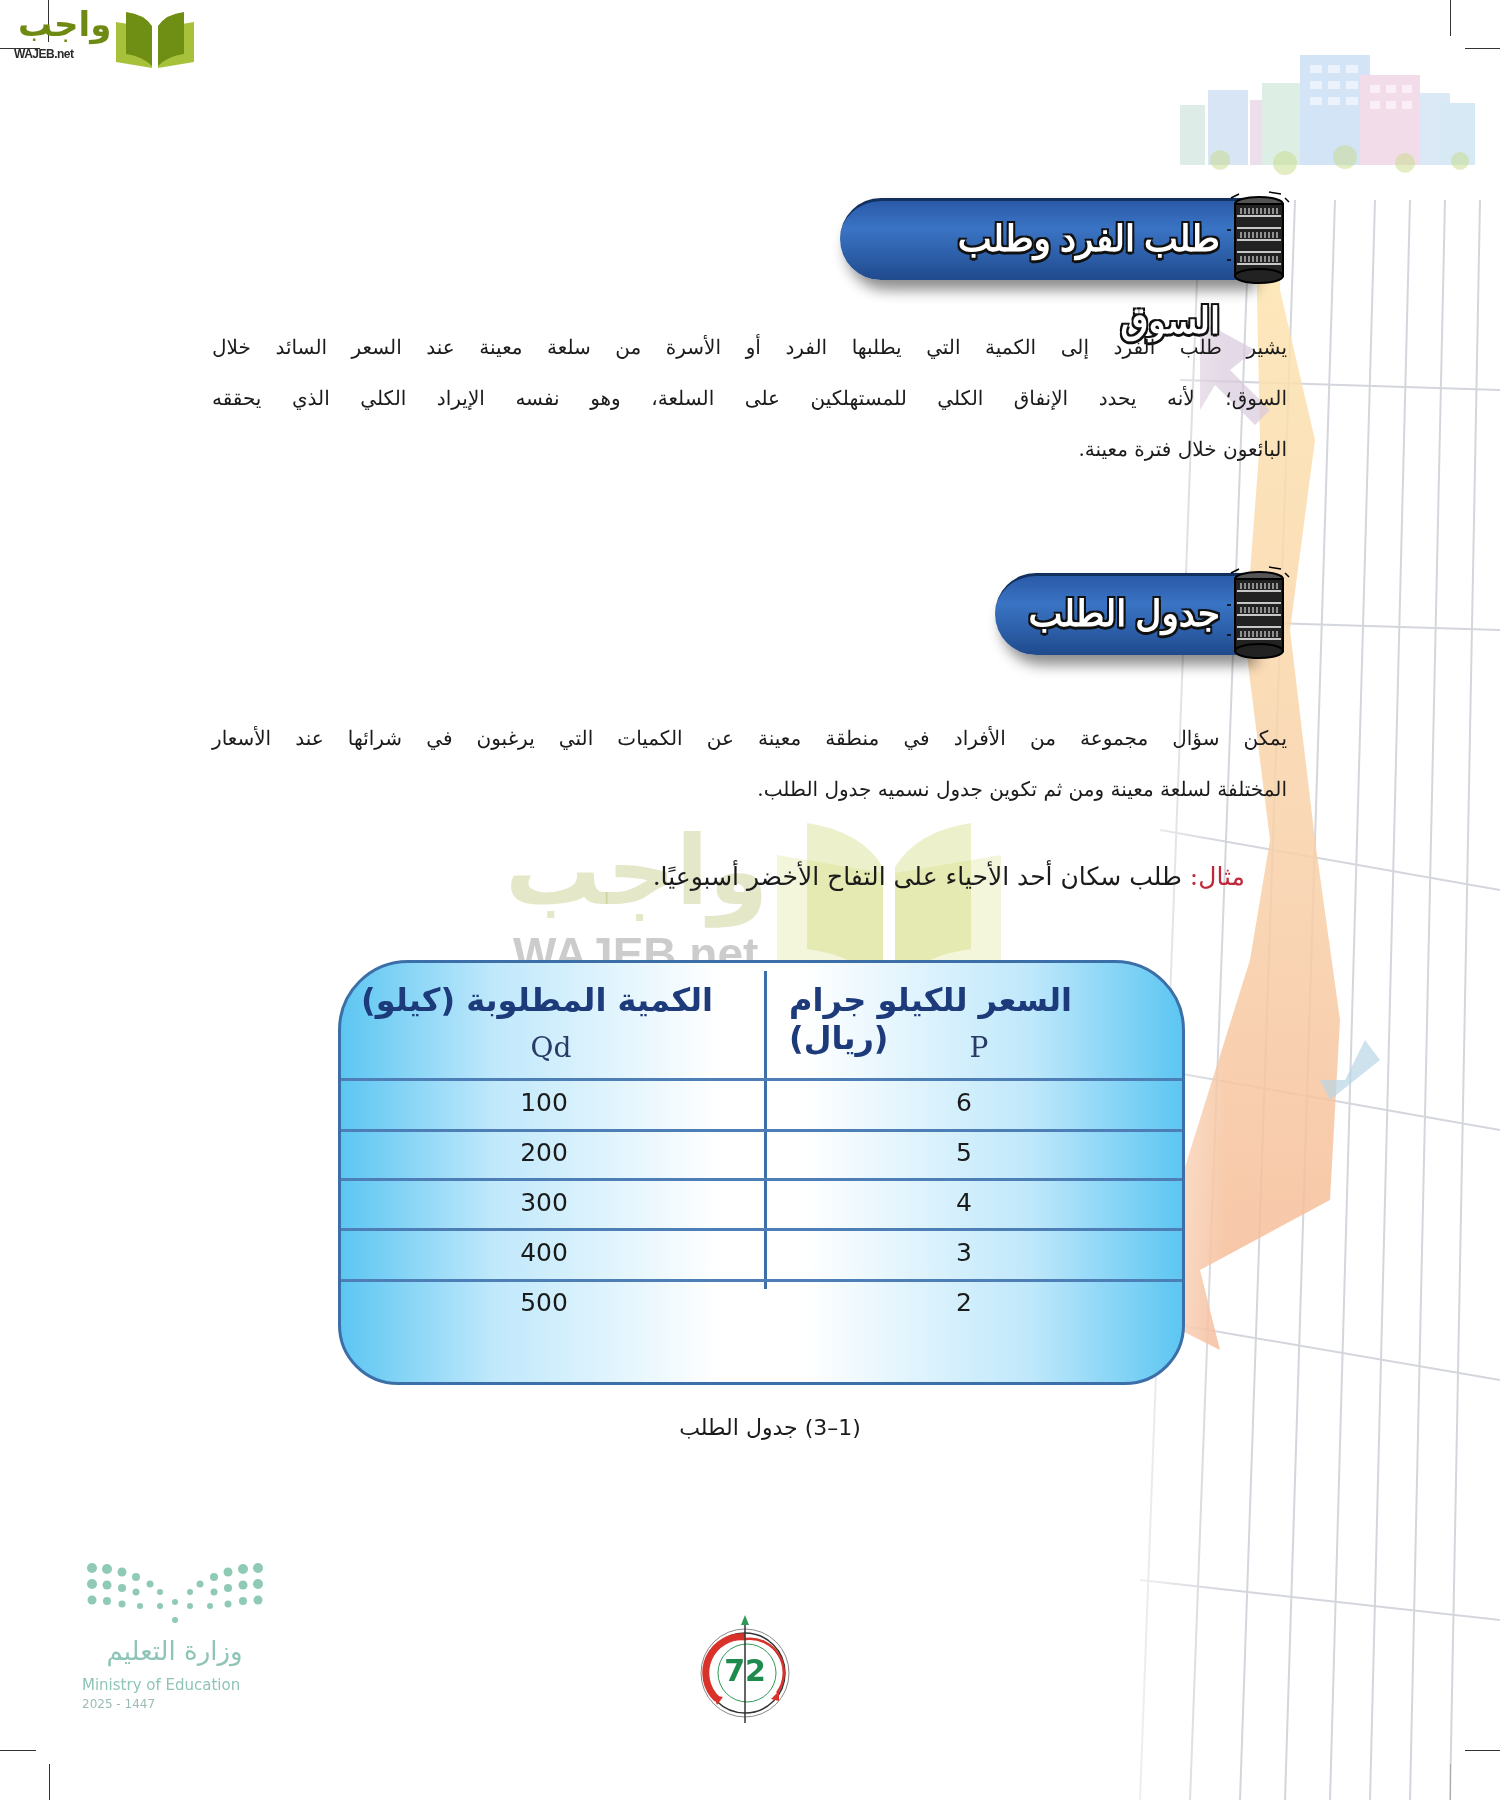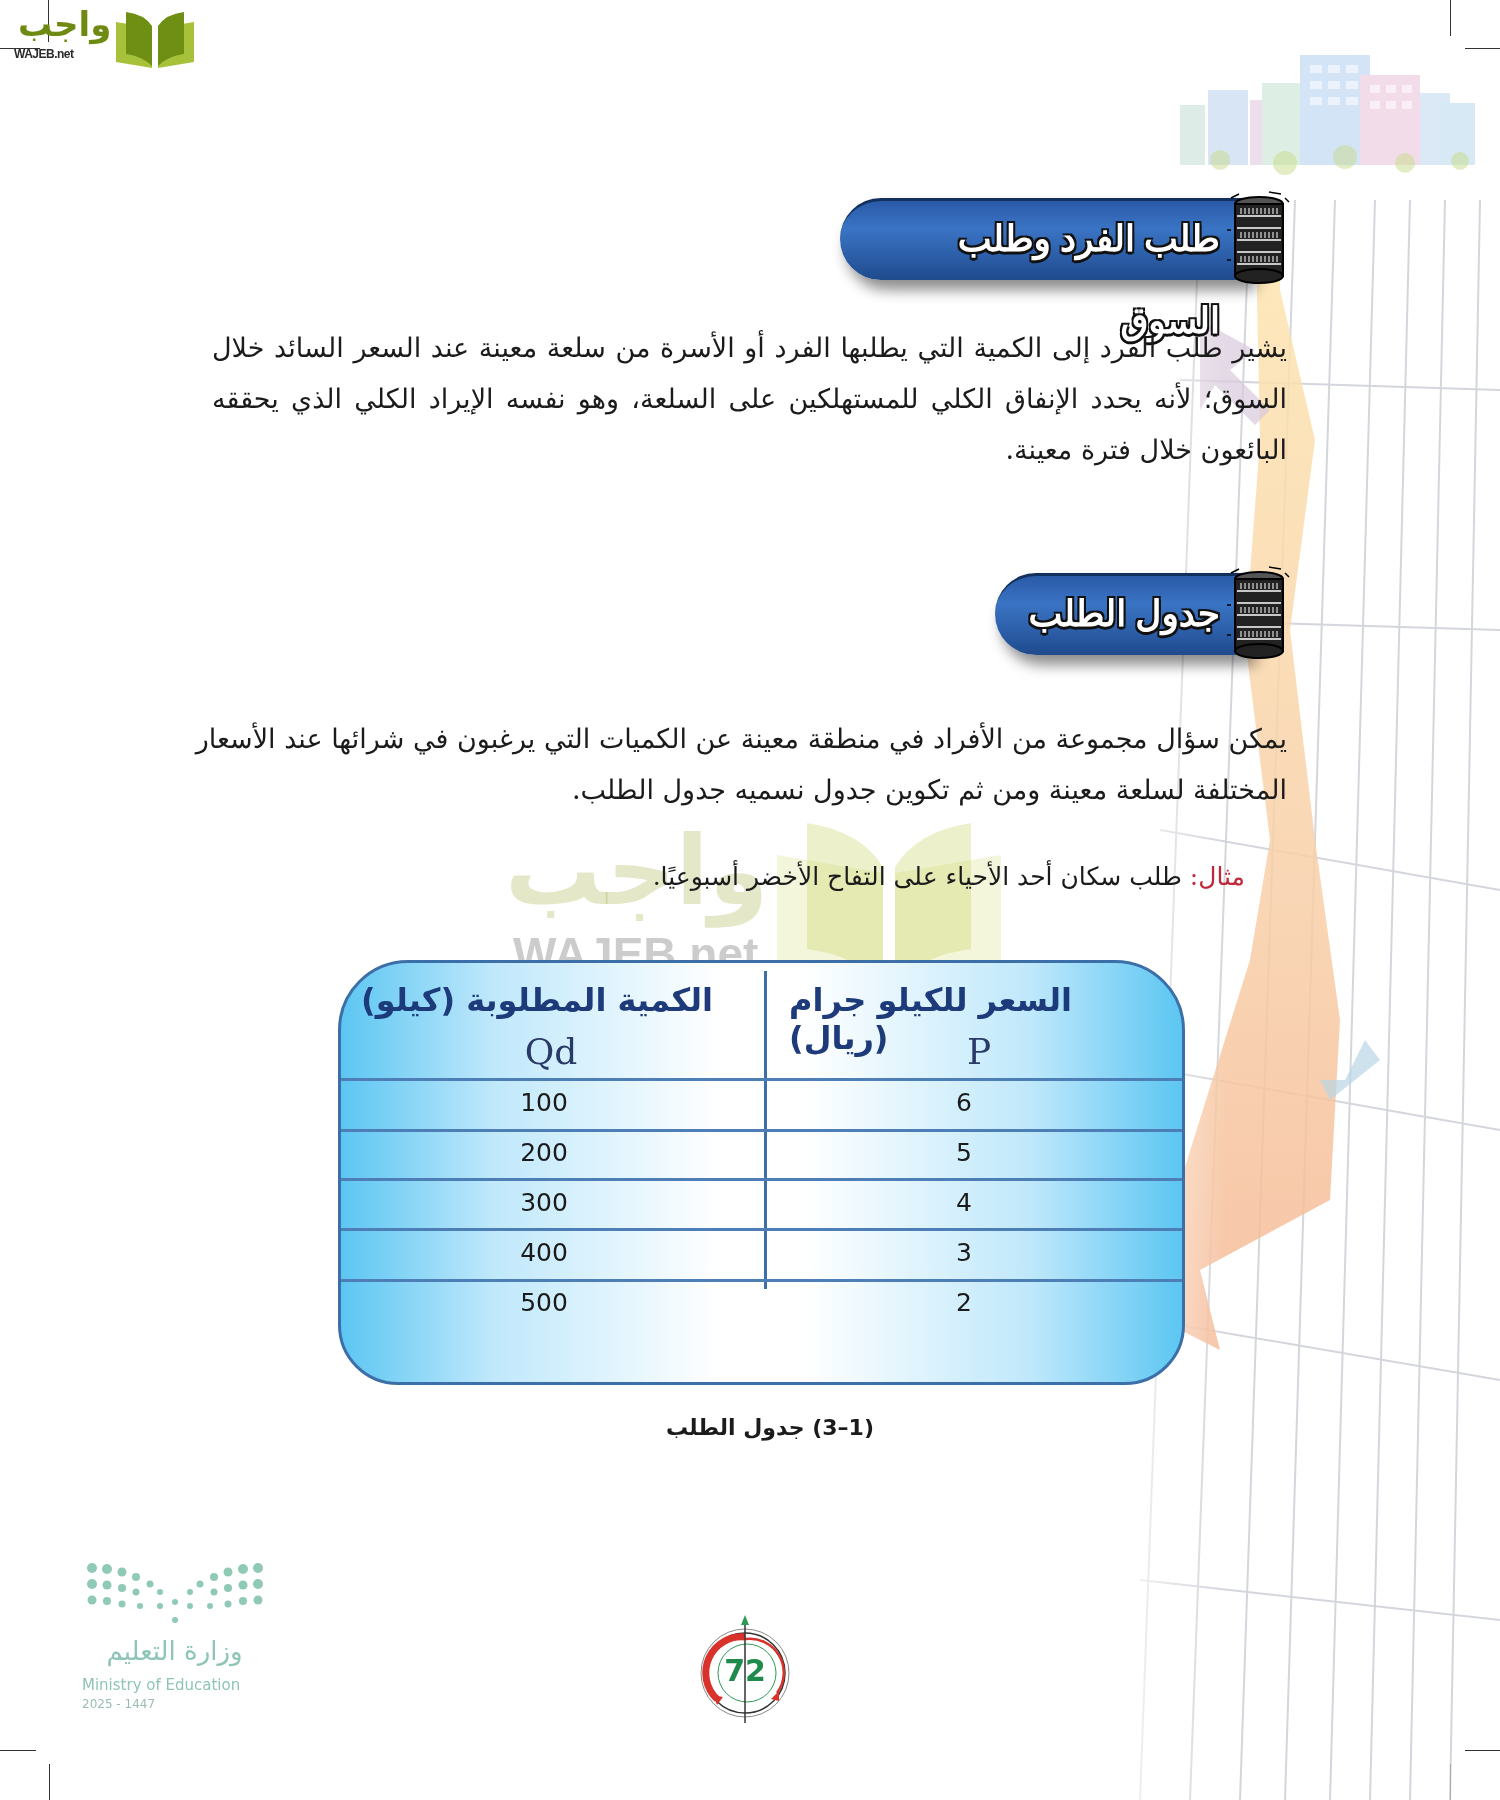--- a/index.html
+++ b/index.html
@@ -26,45 +26,45 @@
   
   .pill { position: absolute; height: 82px; border-radius: 42px 0 0 42px;
     background: linear-gradient(180deg, #2a5aa8 0%, #3a74c4 35%, #2c5ea8 70%, #1f4a8c 100%);
     box-shadow: 6px 10px 14px rgba(0,0,0,0.45); border-top: 3px solid #12305e; }
   .pill-text { position: absolute; top: 0; height: 82px; line-height: 82px; direction: rtl;
     font-family: Liberation Serif, serif; font-weight: bold; font-size: 36px; color: #ffffff;
     text-shadow: -2px -2px 0 #111, 2px -2px 0 #111, -2px 2px 0 #111, 2px 2px 0 #111, 0 3px 0 #111; }
   .coins { position: absolute; width: 66px; height: 100px; }
 
   .para { position: absolute; left: 212px; width: 1075px; direction: rtl; text-align: justify;
-    font-family: "DejaVu Serif", serif; font-size: 27px; line-height: 51px; color: #1b1b1b; text-align-last: right; }
+    font-family: "DejaVu Serif", serif; font-size: 20px; line-height: 51px; color: #1b1b1b; text-align-last: right; }
   .para .line { display: block; text-align: justify; text-align-last: justify; white-space: nowrap; }
   .para .line.last { text-align-last: right; }
 
   .example { position: absolute; right: 255px; top: 862px; direction: rtl; font-size: 25px; color: #1b1b1b; }
   .example .lbl { color: #c0283a; }
 
   
   .wm { left: 505px; top: 815px; width: 500px; height: 180px; pointer-events: none; }
   .wm-ar { position: absolute; left: 0; top: 0; font-family: "DejaVu Sans", sans-serif; font-weight: bold; font-size: 96px; color: rgba(160,170,60,0.28); direction: rtl; }
   .wm-en { position: absolute; left: 8px; top: 112px; font-family: "Liberation Sans", sans-serif; font-weight: bold; font-size: 46px; color: rgba(110,110,110,0.35); }
   .wm-book { position: absolute; left: 268px; top: 0; width: 232px; height: 180px; }
 
   
   .tbl { position: absolute; left: 338px; top: 960px; width: 847px; height: 425px; border: 3px solid #3c6fa8; border-radius: 70px 70px 60px 60px;
     background: linear-gradient(90deg, #5cc6f2 0%, #bfe8fb 18%, #ffffff 45%, #ffffff 55%, #bfe8fb 82%, #5cc6f2 100%); overflow: hidden; }
   .tbl-vline { position: absolute; left: 423px; top: 8px; width: 3px; height: 318px; background: #3c6fa8; }
   .tbl-hline { position: absolute; left: 0; width: 100%; height: 3px; background: #4d7fb6; }
   .th { position: absolute; top: 18px; width: 380px; text-align: left; direction: rtl;
     font-family: "DejaVu Sans", sans-serif; font-weight: bold; font-size: 32px; color: #1d3a7a; }
-  .th-sym { position: absolute; top: 68px; width: 380px; text-align: center; font-family: "DejaVu Serif", serif; font-size: 36px; color: #2a3a66; }
+  .th-sym { position: absolute; top: 68px; width: 380px; text-align: center; font-family: "DejaVu Serif", serif; font-size: 28px; color: #2a3a66; }
   .td { position: absolute; width: 200px; text-align: center; font-family: "DejaVu Sans", sans-serif; font-size: 25px; color: #1b1b1b; }
 
   .caption { position: absolute; left: 640px; top: 1415px; width: 260px; text-align: center; direction: rtl;
-    font-family: "DejaVu Sans", sans-serif; font-weight: bold; font-size: 22px; color: #1b1b1b; }
+    font-family: "DejaVu Sans", sans-serif; font-weight: normal; font-size: 22px; color: #1b1b1b; }
 
   
   .moe { left: 80px; top: 1560px; width: 200px; height: 160px; }
   .moe-ar { position: absolute; left: 2px; top: 76px; width: 185px; text-align: center; direction: rtl; font-family: "DejaVu Sans", sans-serif; font-size: 26px; color: #8fc4b8; }
   .moe-en { position: absolute; left: 2px; top: 116px; font-family: "DejaVu Sans", sans-serif; font-size: 15px; color: #8fc4b8; }
   .moe-year { position: absolute; left: 2px; top: 137px; font-family: "DejaVu Sans", sans-serif; font-size: 12px; color: #9bbcb6; }
 
   .pagenum { left: 695px; top: 1615px; width: 100px; height: 110px; }
   .pagenum-text { position: absolute; left: 0; top: 38px; width: 100px; text-align: center; font-family: "DejaVu Sans", sans-serif; font-weight: bold; font-size: 30px; color: #1e8a4c; }
 </style>

